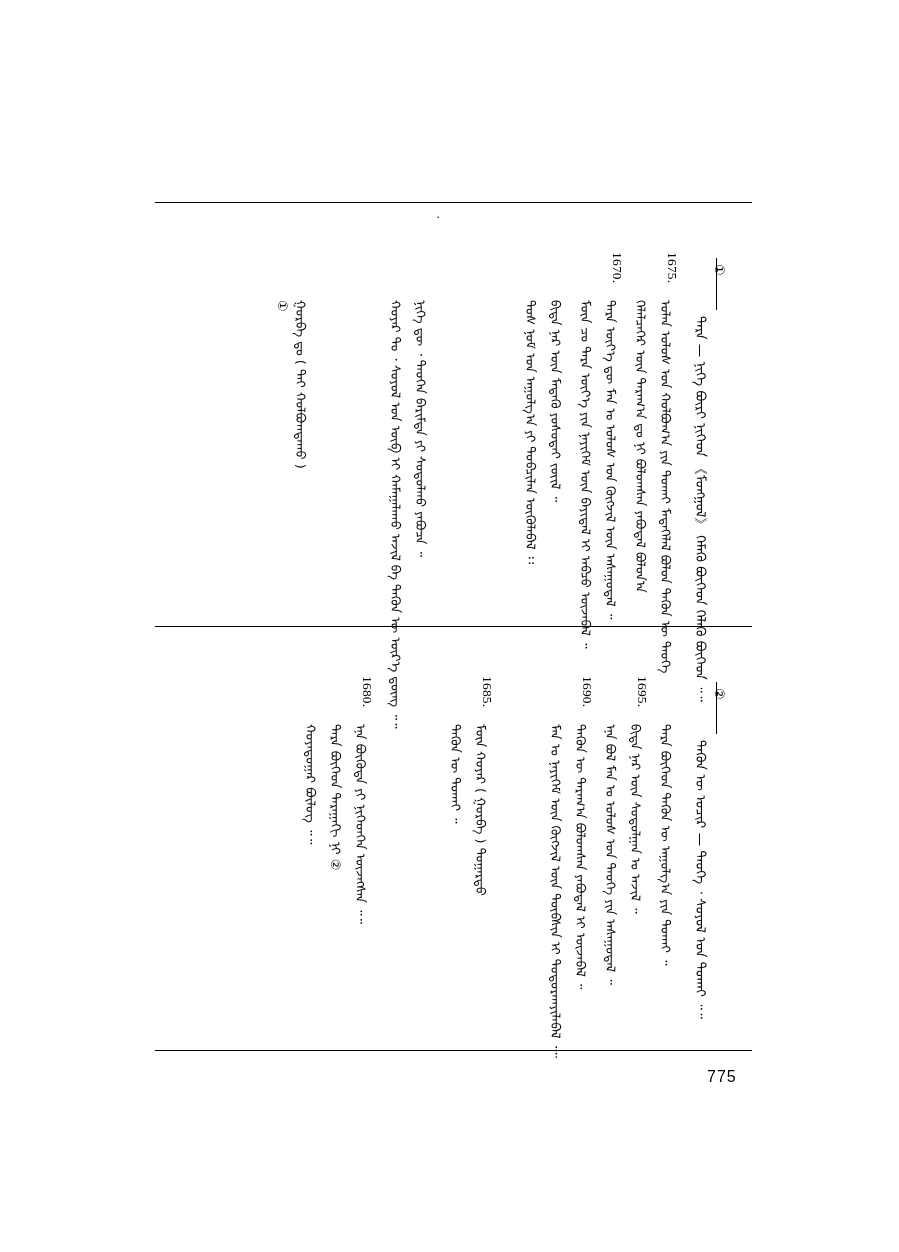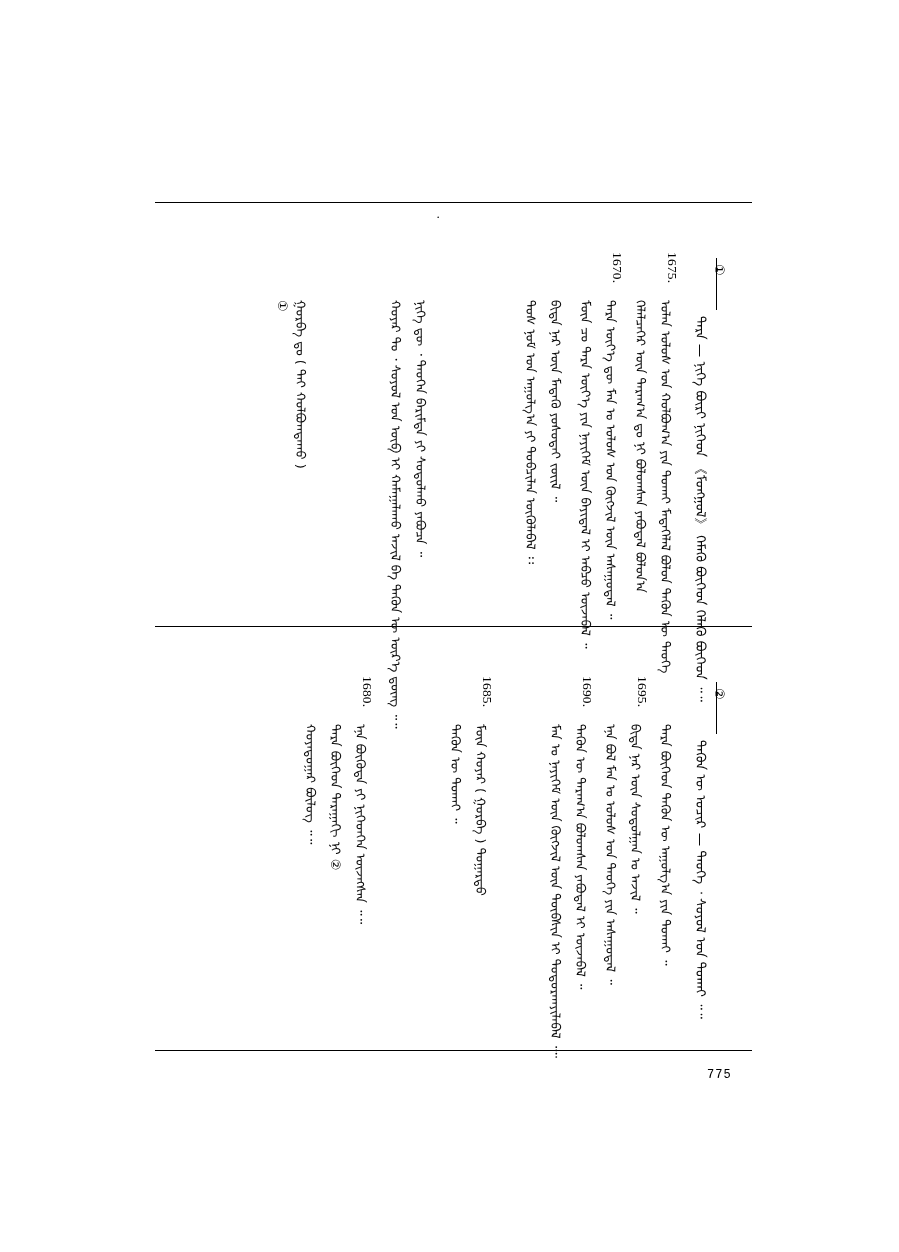--- a/index.html
+++ b/index.html
@@ -80,22 +80,22 @@
     color: #000;
     transform-origin: left top;
     transform: rotate(90deg);
     white-space: nowrap;
   }
 
   .folio {
     position: absolute;
     left: 707px;
     top: 1068px;
-    font-family: Liberation Mono, monospace;
-    font-size: 12px;
+    font-family: Liberation Sans, sans-serif;
+    font-size: 16px;
     letter-spacing: 1px;
     color: #000;
   }
 
   
   .script-line {
     position: absolute;
     transform-origin: left top;
     transform: rotate(90deg);
     white-space: nowrap;

